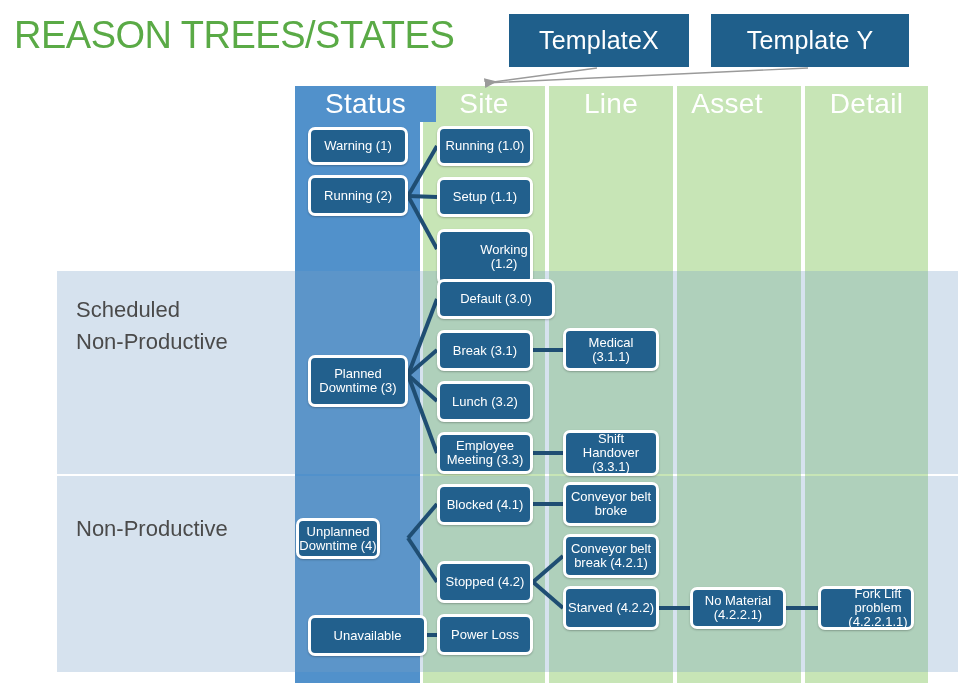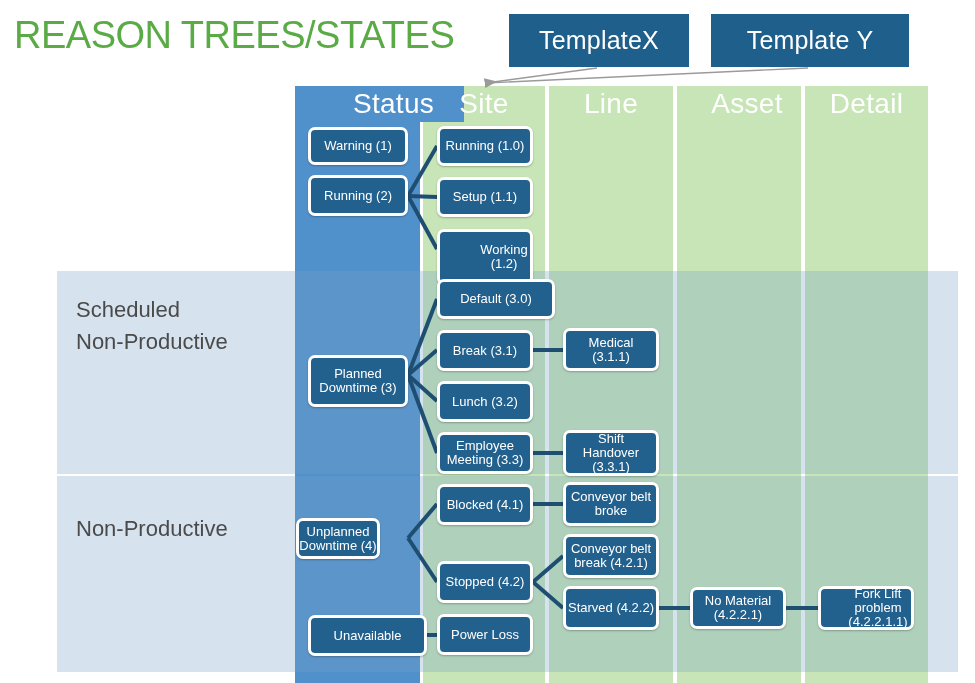--- a/index.html
+++ b/index.html
@@ -129,24 +129,24 @@
   </div>
 
 <div class="row-band" id="row-band-scheduled"></div>
 <div class="row-band" id="row-band-nonprod"></div>
 
 <div class="row-label" id="row-label-scheduled">Scheduled
 Non-Productive</div>
 <div class="row-label" id="row-label-nonprod">Non-Productive</div>
 
 <div id="column-headers">
-    <div class="col-header on-blue" style="left: 295px; width: 141px; margin-left: 28px;">Status</div>
+    <div class="col-header on-blue" style="left: 295px; width: 141px;">Status</div>
     <div class="col-header" style="left: 423px; width: 122px;">Site</div>
     <div class="col-header" style="left: 549px; width: 124px;">Line</div>
-    <div class="col-header" style="left: 677px; width: 100px; margin-left: 20px;">Asset</div>
+    <div class="col-header" style="left: 677px; width: 100px;">Asset</div>
     <div class="col-header" style="left: 805px; width: 123px;">Detail</div>
   </div>
 
 <svg id="connector-layer" viewBox="0 0 975 683">
   <g stroke="#1f4e73" stroke-width="4" fill="none">
 
     <path d="M408 196 L437 146"></path>
     <path d="M408 196 L437 197"></path>
     <path d="M408 196 L437 249"></path>
 

